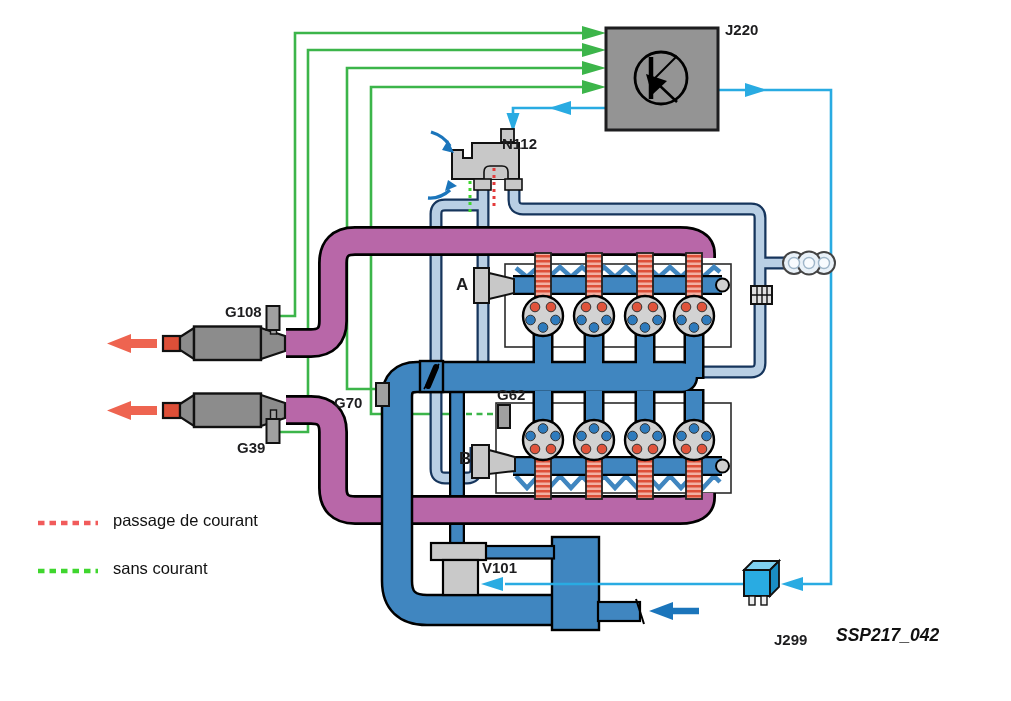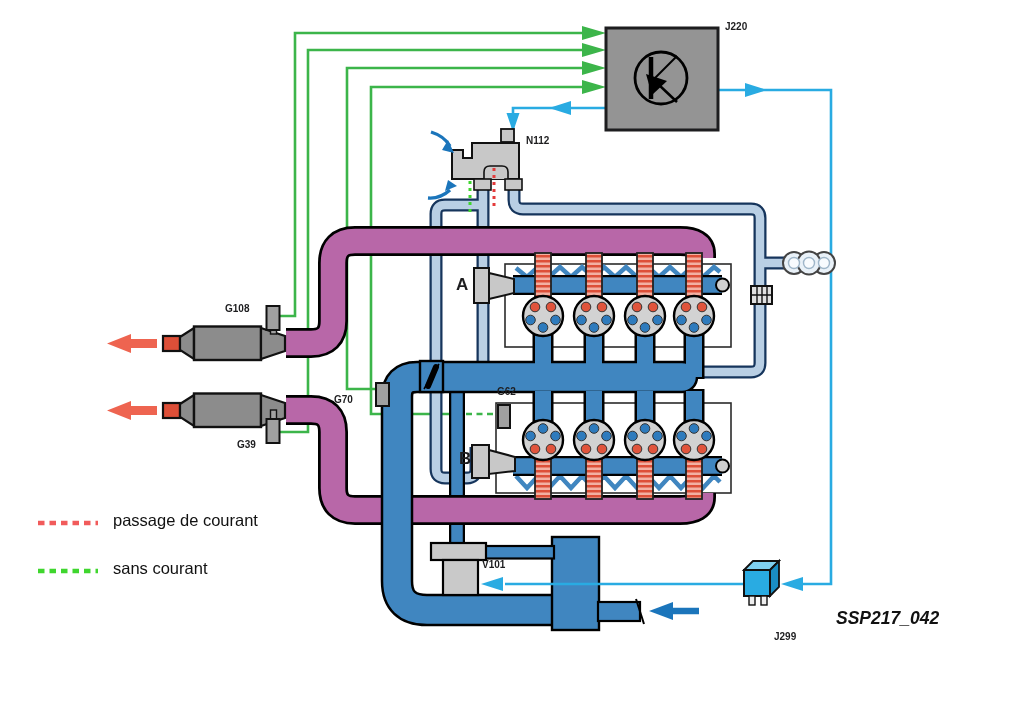--- a/index.html
+++ b/index.html
@@ -1,22 +1,22 @@
 <!DOCTYPE html>
 <html><head>
 <meta charset="utf-8">
 <style>
   html,body{margin:0;padding:0;background:#fff;}
   #canvas{position:relative;width:1011px;height:701px;background:#fff;overflow:hidden;
           font-family:"Liberation Sans",sans-serif;}
   #diagram-svg{position:absolute;left:0;top:0;}
-  .lbl{position:absolute;font-weight:bold;font-size:10px;color:#1d1d1f;white-space:nowrap;line-height:1;}
+  .lbl{position:absolute;font-weight:bold;font-size:15px;color:#1d1d1f;white-space:nowrap;line-height:1;}
   .lbl-big{font-size:17px;}
   .legend-txt{position:absolute;font-weight:normal;font-size:16.5px;color:#111;white-space:nowrap;line-height:1;text-align:right;}
-  .ssp{position:absolute;font-weight:bold;font-style:italic;font-size:17.5px;color:#111;white-space:nowrap;}
+  .ssp{position:absolute;font-weight:bold;font-style:italic;font-size:17.5px;color:#111;white-space:nowrap;margin-top:17px;}
 </style>
 </head>
 <body>
 
 <div id="canvas">
 <svg id="diagram-svg" width="1011" height="701" viewBox="0 0 1011 701">
   <defs>
     <pattern id="stripes" width="6" height="5" patternUnits="userSpaceOnUse">
       <rect width="6" height="5" fill="#f2b0a2"></rect>
       <rect width="6" height="2.5" fill="#dd4f38"></rect>
@@ -296,21 +296,21 @@
     <rect x="761" y="596" width="6" height="9" fill="#eeeeee" stroke-width="1.4"></rect>
   </g>
 
   <g fill="none">
     <path d="M 38 523 H 98" stroke="#f15b5b" stroke-width="4.5" stroke-dasharray="6.5 5"></path>
     <path d="M 38 571 H 98" stroke="#3fd62e" stroke-width="4.5" stroke-dasharray="6.5 5"></path>
   </g>
 </svg>
 
 <div class="lbl" style="left:725px;top:22px">J220</div>
-<div class="lbl" style="left:526px;top:136px">N112</div>
+<div class="lbl" style="left:502px;top:136px">N112</div>
 <div class="lbl" style="left:225px;top:304px">G108</div>
 <div class="lbl" style="left:237px;top:440px">G39</div>
 <div class="lbl" style="left:334px;top:395px">G70</div>
 <div class="lbl" style="left:497px;top:387px">G62</div>
 <div class="lbl lbl-big" style="left:456px;top:276px">A</div>
 <div class="lbl lbl-big" style="left:459px;top:450px">B</div>
 <div class="lbl" style="left:482px;top:560px">V101</div>
 <div class="lbl" style="left:774px;top:632px">J299</div>
 <div class="legend-txt" style="left:113px;top:512px">passage de courant</div>
 <div class="legend-txt" style="left:113px;top:560px">sans courant</div>

